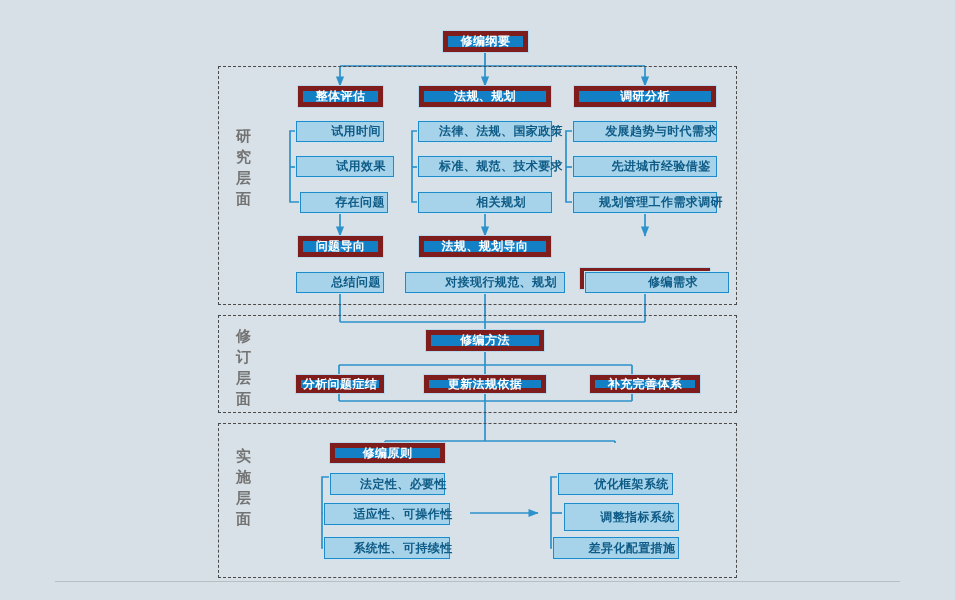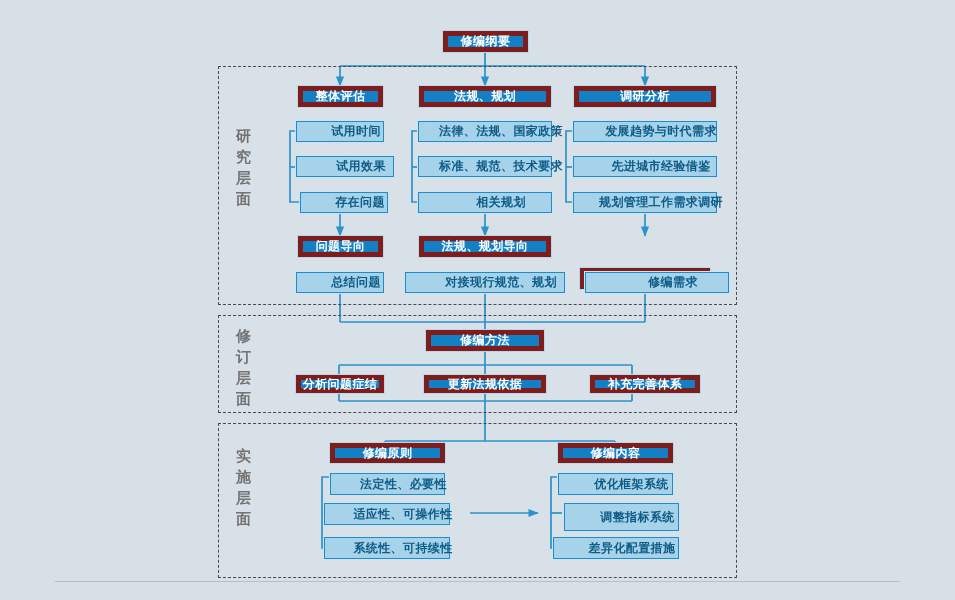--- a/index.html
+++ b/index.html
@@ -162,21 +162,20 @@
   <div class="node light" style="left:573px;top:192px;width:144px;height:21px;">规划管理工作需求调研</div>
   <div class="node dark" style="left:580px;top:236px;width:130px;height:21px;margin-top:32px;">目标需求导向</div>
   <div class="node light" style="left:573px;top:272px;width:144px;height:21px;margin-left:12px;">修编需求</div>
 
   <div class="node dark" style="left:426px;top:330px;width:118px;height:21px;">修编方法</div>
   <div class="node dark" style="left:296px;top:375px;width:88px;height:18px;">分析问题症结</div>
   <div class="node dark" style="left:424px;top:375px;width:122px;height:18px;">更新法规依据</div>
   <div class="node dark" style="left:578px;top:375px;width:110px;height:18px;margin-left:12px;">补充完善体系</div>
 
   <div class="node dark" style="left:330px;top:443px;width:115px;height:20px;">修编原则</div>
-  <div class="node dark" style="left:558px;top:443px;width:115px;height:20px;">修编内容</div>
 
   <div class="node light" style="left:330px;top:473px;width:115px;height:22px;">法定性、必要性</div>
   <div class="node light" style="left:324px;top:503px;width:126px;height:22px;">适应性、可操作性</div>
   <div class="node light" style="left:324px;top:537px;width:126px;height:22px;">系统性、可持续性</div>
 
   <div class="node light" style="left:558px;top:473px;width:115px;height:22px;">优化框架系统</div>
   <div class="node light" style="left:564px;top:503px;width:115px;height:28px;">调整指标系统</div>
   <div class="node light" style="left:553px;top:537px;width:126px;height:22px;">差异化配置措施</div>
 
 </div>

